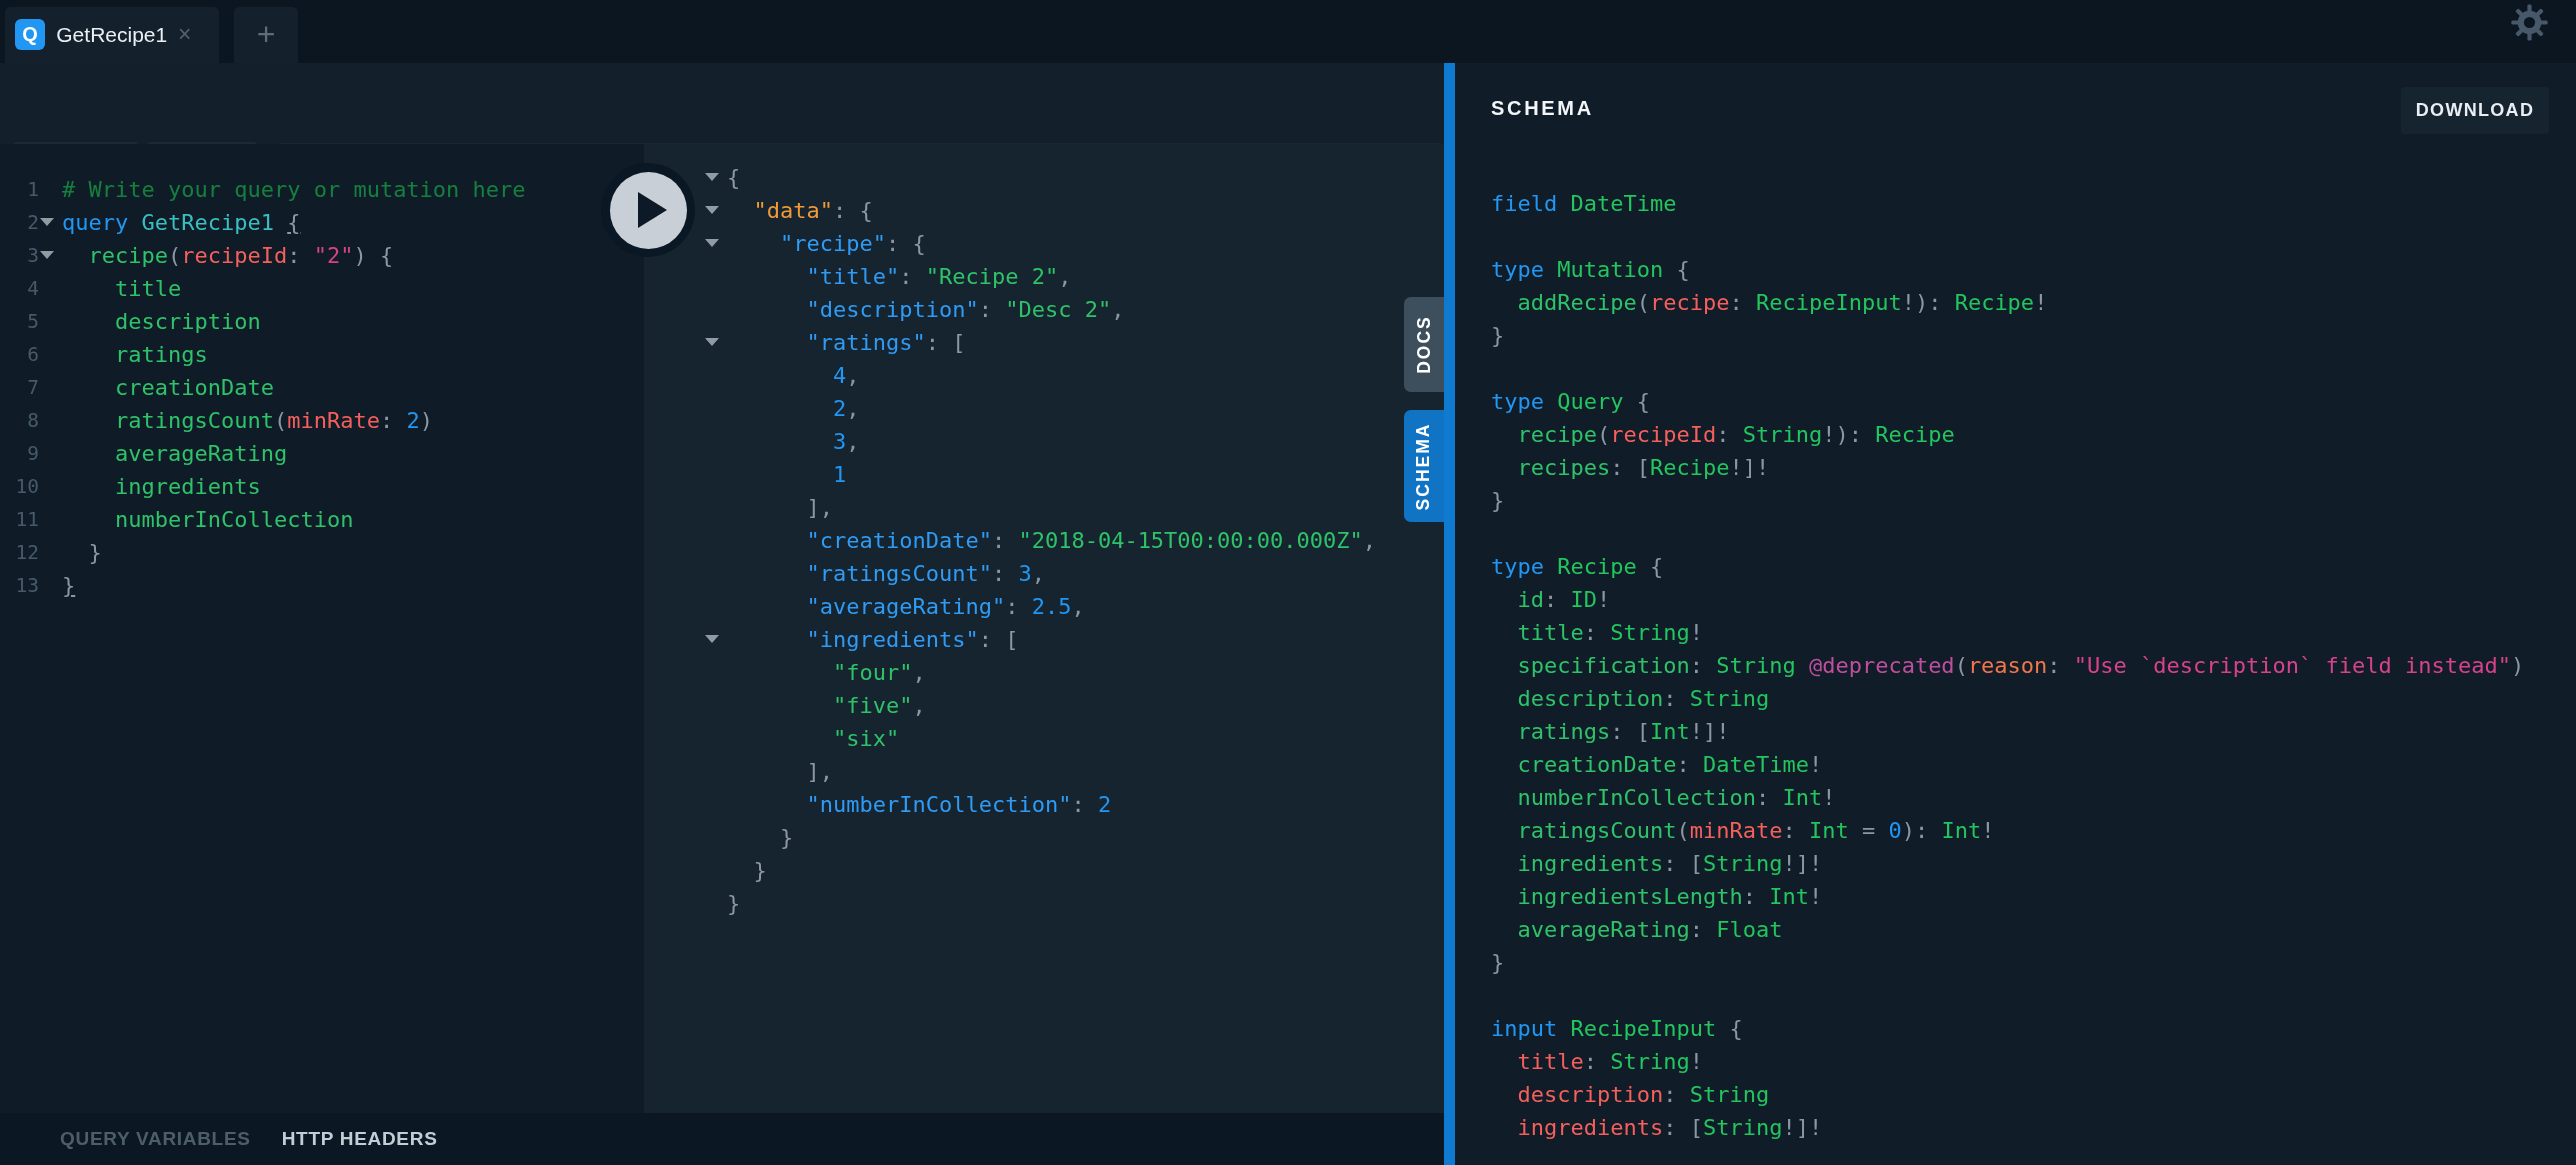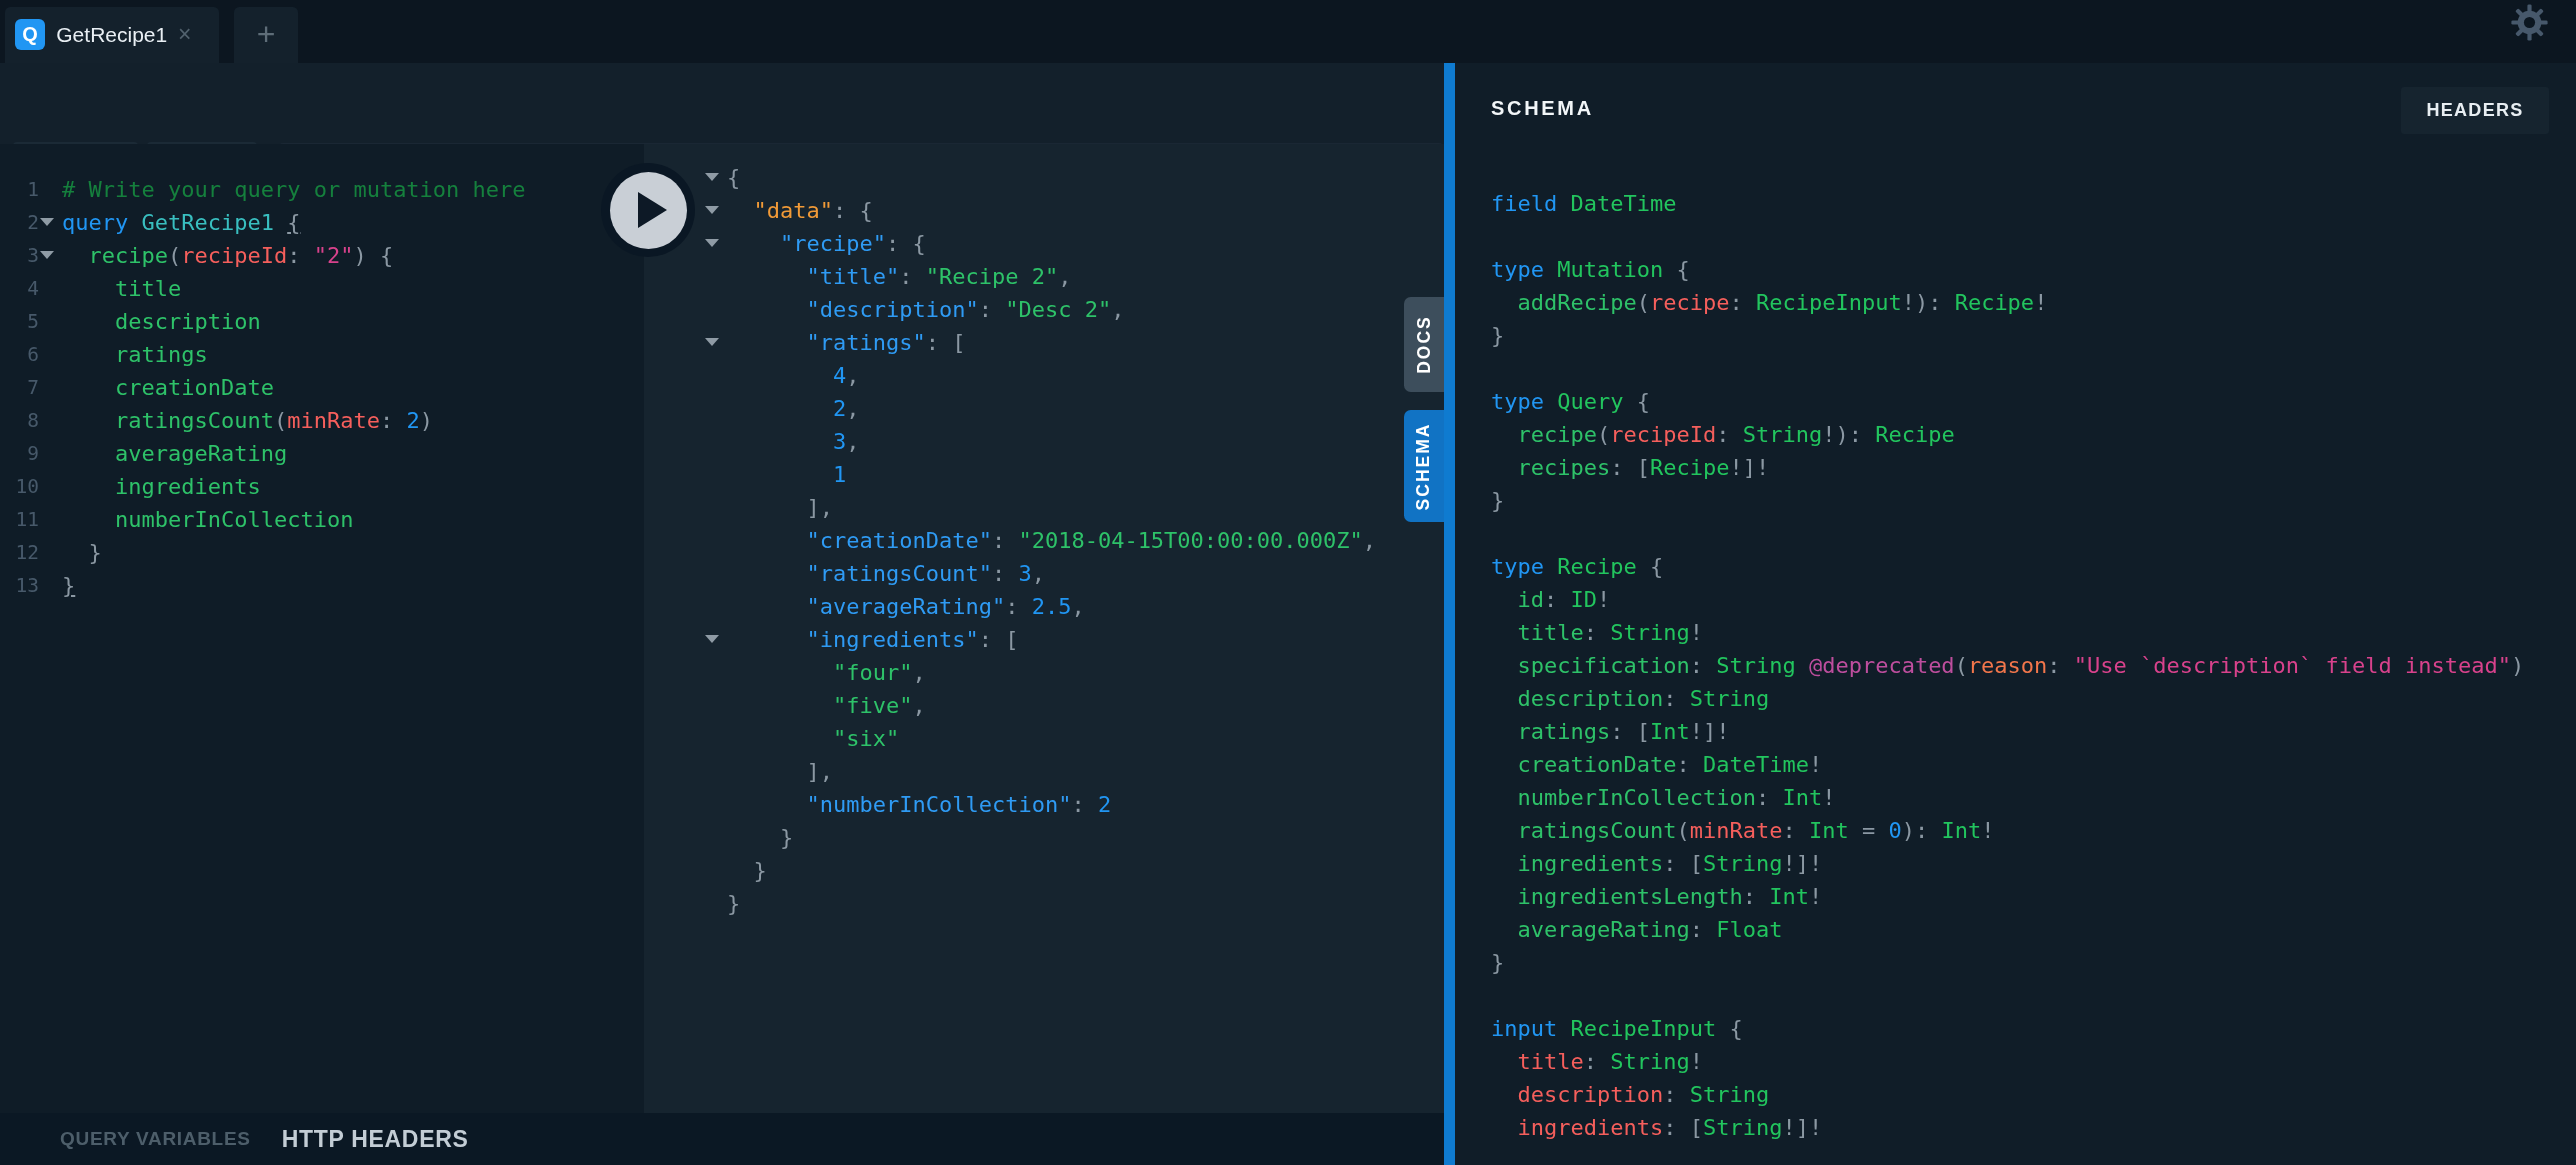--- a/index.html
+++ b/index.html
@@ -29,21 +29,21 @@
   #url-bar{position:absolute;left:279px;top:80px;width:1164px;height:46px;background:#1A2734;
            border-radius:4px;display:flex;align-items:center;}
   #url-icon{margin-left:12px;color:#5E6F7B;font-size:25.5px;line-height:25.5px;transform:translateY(-1.3px);}
   #url-text{margin-left:14.8px;color:#7B8A96;font-size:19.5px;}
 
   
   #query-pane{left:0;top:144px;width:644px;height:969px;background:#0F1C27;}
   #results-pane{left:644px;top:144px;width:800px;height:969px;background:#16242F;}
   #footer{left:0;top:1113px;width:1444px;height:52px;background:#0B1824;display:flex;align-items:center;}
   #footer-qv{margin-left:60px;color:#4D5E6A;font-weight:bold;font-size:19px;letter-spacing:0.7px;}
-  #footer-hh{margin-left:31px;color:#C3CDD5;font-weight:bold;font-size:23px;letter-spacing:0.7px;}
+  #footer-hh{margin-left:31px;color:#C3CDD5;font-weight:bold;font-size:19px;letter-spacing:0.7px;}
 
   
   #play-btn{left:601px;top:163px;width:94px;height:94px;border-radius:50%;background:#0A1724;}
   #play-inner{position:absolute;left:8.7px;top:8.7px;width:77px;height:77px;border-radius:50%;background:#C9CFD6;
               display:flex;align-items:center;justify-content:center;}
   #play-tri{width:0;height:0;border-top:18px solid transparent;border-bottom:18px solid transparent;
             border-left:29px solid #0D1926;margin-left:8px;}
 
   
   #divider{left:1444px;top:63px;width:10.7px;height:1103px;background:#0F7BD0;}
@@ -180,21 +180,21 @@
 <div class="abs" id="divider"></div>
 <div class="abs side-tab" id="tab-docs">
   <span>DOCS</span>
 </div>
 <div class="abs side-tab" id="tab-schema-side">
   <span>SCHEMA</span>
 </div>
 
 <div class="abs" id="schema-pane">
   <div id="schema-title">SCHEMA</div>
-  <div id="download-btn">HEADERS</div>
+  <div id="download-btn">DOWNLOAD</div>
 </div>
 <div class="codeblock" id="schema-code">
     <div class="code-line"><span class="tk kw">field</span><span class="tk pln"> </span><span class="tk typ">DateTime</span></div>
     <div class="code-line"></div>
     <div class="code-line"><span class="tk kw">type</span><span class="tk pln"> </span><span class="tk typ">Mutation</span><span class="tk pun"> {</span></div>
     <div class="code-line"><span class="tk pln">  </span><span class="tk fld">addRecipe</span><span class="tk pun">(</span><span class="tk arg">recipe</span><span class="tk pun">: </span><span class="tk typ">RecipeInput</span><span class="tk pun">!): </span><span class="tk typ">Recipe</span><span class="tk pun">!</span></div>
     <div class="code-line"><span class="tk pun">}</span></div>
     <div class="code-line"></div>
     <div class="code-line"><span class="tk kw">type</span><span class="tk pln"> </span><span class="tk typ">Query</span><span class="tk pun"> {</span></div>
     <div class="code-line"><span class="tk pln">  </span><span class="tk fld">recipe</span><span class="tk pun">(</span><span class="tk arg">recipeId</span><span class="tk pun">: </span><span class="tk typ">String</span><span class="tk pun">!): </span><span class="tk typ">Recipe</span></div>

